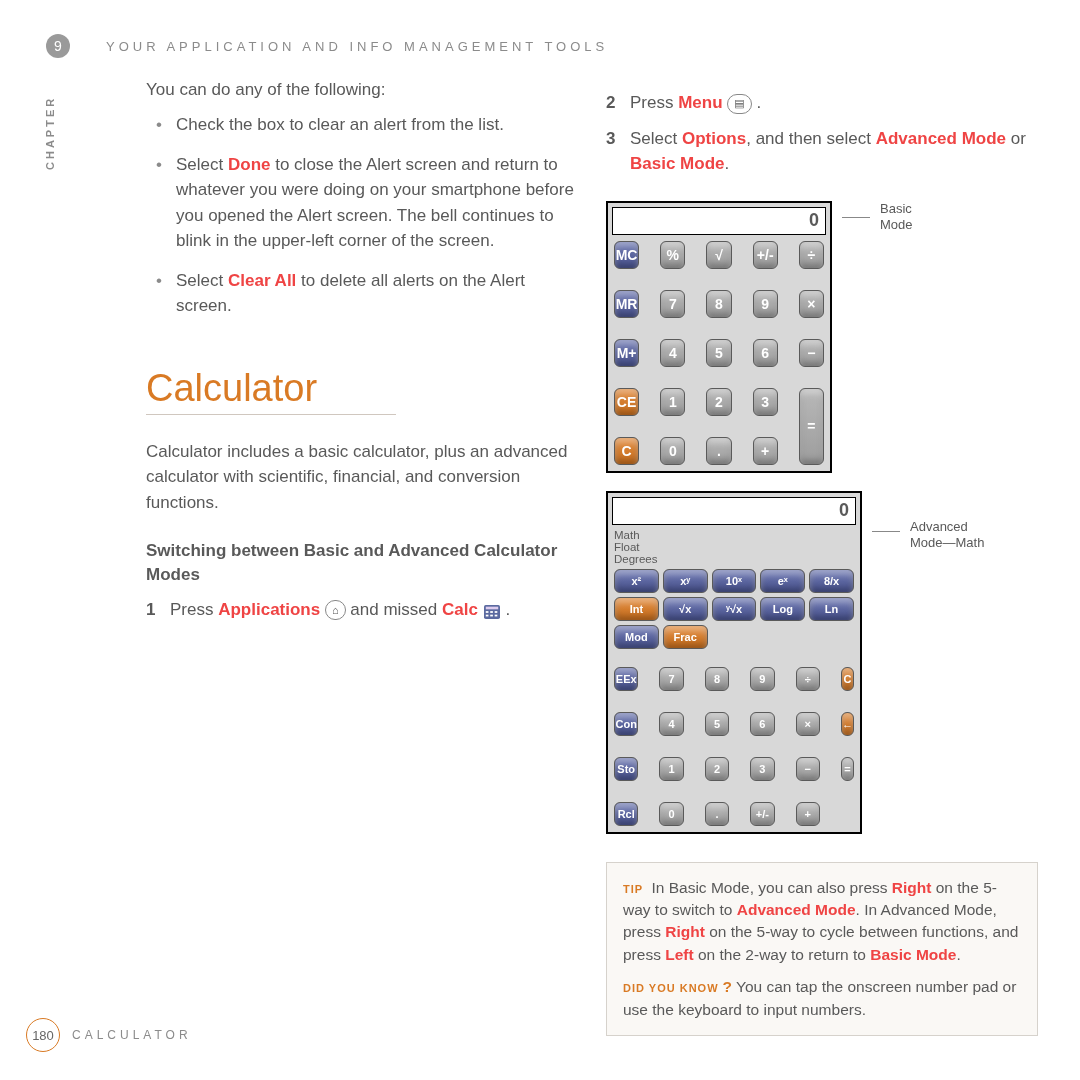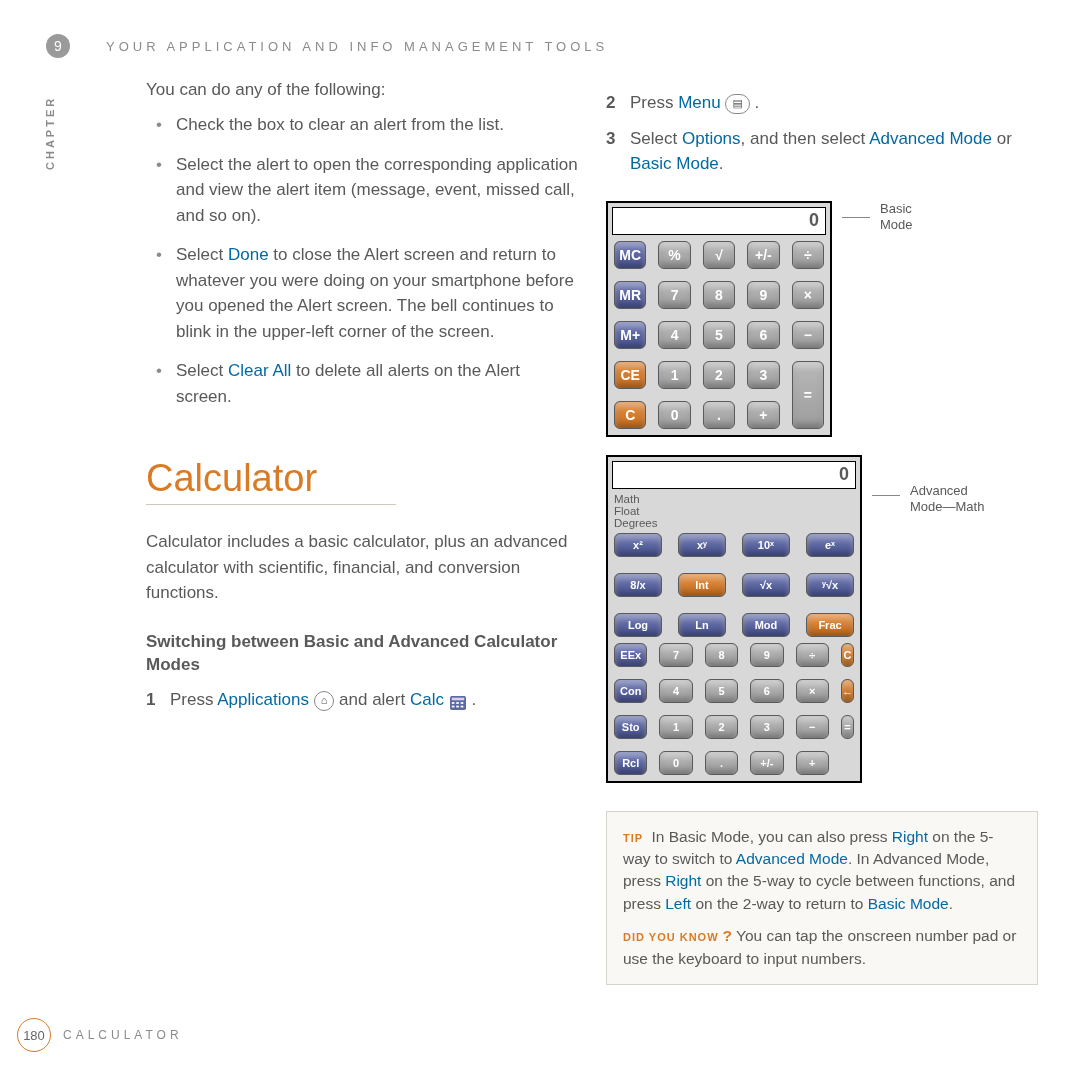--- a/index.html
+++ b/index.html
@@ -22,80 +22,79 @@
   ol.steps .num { font-weight:700; min-width:14px;}
   .key-icon { display:inline-flex; align-items:center; justify-content:center; border:1px solid #888; border-radius:10px; height:18px; padding:0 6px; font-size:11px; vertical-align:middle; background:#fff;}
   .calc-icon { display:inline-block; width:18px; height:16px; vertical-align:middle;}
   .calc-icon svg { width:100%; height:100%;}
   .figure-row { display:flex; align-items:flex-start; gap:10px; margin-top:8px;}
   .callout-label { font-size:13px; color:var(--dark-text); line-height:1.3;}
   .leader { width:28px; border-top:1px solid #888; margin-top:16px;}
   .tipbox { border:1px solid #d6d2cc; background:#faf8f5; padding:14px 16px; font-size:15.5px; margin-top:28px; line-height:1.45;}
   .tip-label { color:var(--orange); font-weight:700; font-size:11px; letter-spacing:1px; margin-right:4px;}
   .dyk-q { color:var(--orange); font-weight:700;}
-  .footer { position:absolute; left:17px; bottom:28px; display:flex; align-items:center; gap:12px;}
+  .footer { position:absolute; left:26px; bottom:28px; display:flex; align-items:center; gap:12px;}
   .pagenum { width:32px; height:32px; border:1.5px solid var(--orange); border-radius:50%; display:flex; align-items:center; justify-content:center; font-size:13px; color:#666;}
   .footer-title { letter-spacing:4px; font-size:12px; color:var(--grey-text);}
-  b { font-weight:400; color:#0369a1;}
+  b { font-weight:700; color:#ef4444;}
 
   
   .calc-fig { border:2px solid #000; background:#d8d8d8; padding:4px; box-sizing:border-box;}
   .calc-display { background:#fff; border:1px solid #000; height:26px; display:flex; align-items:center; justify-content:flex-end; padding-right:6px; font-weight:700; font-size:18px; font-family:Arial,sans-serif; margin-bottom:4px;}
-  .btn-grid { display:grid; gap:12px;}
+  .btn-grid { display:grid; gap:21px;}
   .cbtn { height:26px; border:1px solid #5a5a5a; border-radius:6px; display:flex; align-items:center; justify-content:center; font-size:14px; font-weight:700; color:#fff; box-shadow:inset 0 5px 6px rgba(255,255,255,.35), inset 0 -4px 6px rgba(0,0,0,.25); font-family:Arial,sans-serif;}
   .cbtn.grey { background:linear-gradient(#b8b8b8,#9d9d9d);}
   .cbtn.blue { background:linear-gradient(#6d77b0,#4a5490);}
   .cbtn.orange { background:linear-gradient(#e08a3d,#c86f1f);}
   .cbtn.tall { grid-row:span 2; height:auto;}
   .cbtn.small { height:22px; font-size:11px;}
   .adv-labels { display:flex; justify-content:space-between; font-size:11.5px; padding:0 2px 2px 2px; font-family:Arial,sans-serif;flex-direction:column;}
 
   
   #fig-basic .calc-fig { width:226px;}
   #fig-basic .btn-grid { grid-template-columns:repeat(5,1fr); padding:2px;}
   
   #fig-adv .calc-fig { width:256px;}
   #fig-adv .btn-grid { grid-template-columns:repeat(5,1fr); padding:2px;}
-  #fig-adv .adv-top-grid { display:grid; grid-template-columns:repeat(4,1fr); gap:16px; padding:2px; margin-bottom:2px;}
+  #fig-adv .adv-top-grid { display:grid; grid-template-columns:repeat(5,1fr); gap:4px; padding:2px; margin-bottom:14px;}
 </style>
 </head>
 <body>
 
 <div class="page">
   <div class="top-row">
     <div class="chapter-num">9</div>
     <div class="top-title">YOUR APPLICATION AND INFO MANAGEMENT TOOLS</div>
   </div>
   <div class="chapter-vert">CHAPTER</div>
 
   <div class="columns">
 
     <div class="col">
       <div>You can do any of the following:</div>
       <ul class="bullets">
         <li>Check the box to clear an alert from the list.</li>
-        <li>Select the alert to open the corresponding application and view the alert item (message, event, missed call, and so on).</li>
         <li>
           <span>Select </span><b>Done</b><span> to close the Alert screen and return to whatever you were doing on your smartphone before you opened the Alert screen. The bell continues to blink in the upper-left corner of the screen.</span>
         </li>
         <li>
           <span>Select </span><b>Clear All</b><span> to delete all alerts on the Alert screen.</span>
         </li>
       </ul>
 
       <div class="h-calc">Calculator</div>
       <p style="margin-top:18px;line-height:1.5;">Calculator includes a basic calculator, plus an advanced calculator with scientific, financial, and conversion functions.</p>
       <div class="subhead">Switching between Basic and Advanced Calculator Modes</div>
       <ol class="steps">
         <li>
           <span class="num">1</span>
           <span>
             <span>Press </span><b>Applications</b>
             <span class="key-icon">⌂</span>
-            <span> and alert </span><b>Calc</b>
+            <span> and missed </span><b>Calc</b>
             <span class="calc-icon">
               <svg viewBox="0 0 20 18">
                   <rect x="1" y="1" width="18" height="16" rx="2" fill="#5b6aa0"></rect>
                   <rect x="3" y="3" width="14" height="3" fill="#dce"></rect>
                   <rect x="3" y="8" width="3" height="2" fill="#fff"></rect>
                   <rect x="8" y="8" width="3" height="2" fill="#fff"></rect>
                   <rect x="13" y="8" width="3" height="2" fill="#fff"></rect>
                   <rect x="3" y="12" width="3" height="2" fill="#fff"></rect>
                   <rect x="8" y="12" width="3" height="2" fill="#fff"></rect>
                   <rect x="13" y="12" width="3" height="2" fill="#fff"></rect>

